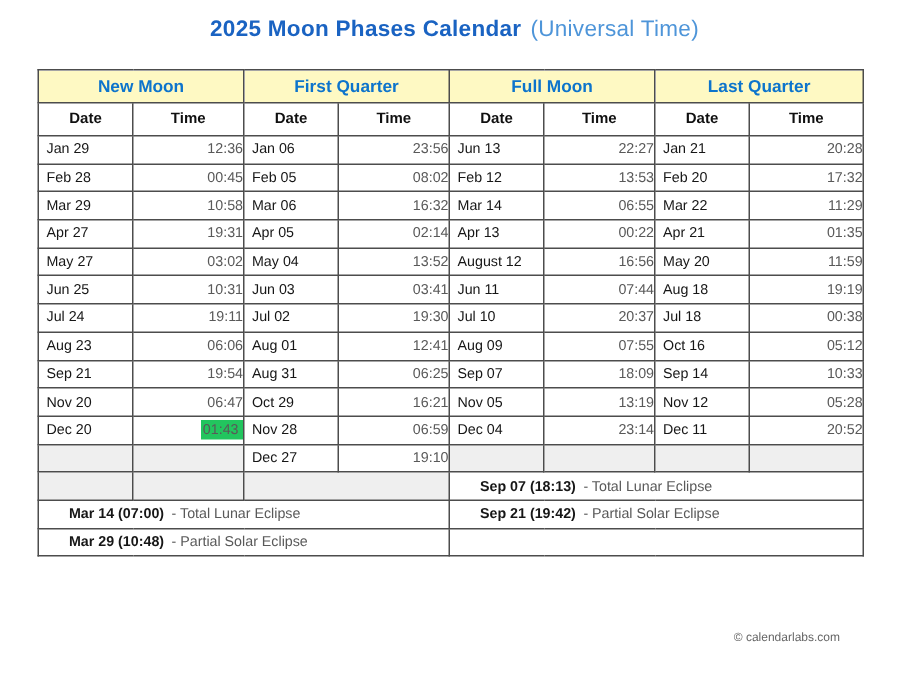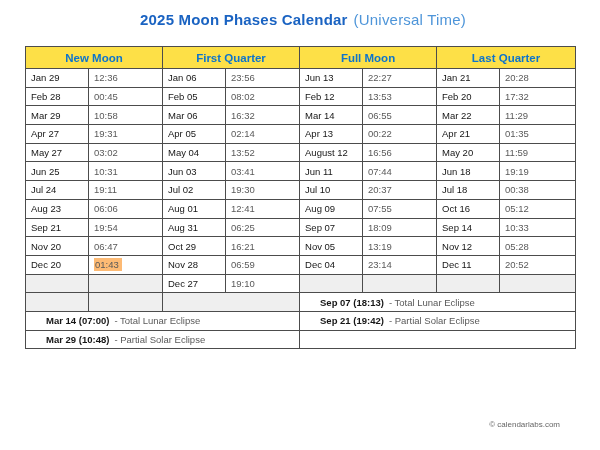--- a/index.html
+++ b/index.html
@@ -3,29 +3,29 @@
 <meta charset="utf-8">
 <style>
   html,body{margin:0;padding:0;}
   body{width:600px;height:450px;background:#ffffff;position:relative;
        font-family:"Liberation Sans", sans-serif;overflow:hidden;}
   .title{position:absolute;top:11px;left:3px;width:600px;text-align:center;font-size:15px;letter-spacing:.2px;}
   .title .main{font-weight:bold;color:#1a63c2;}
   .title .suffix{color:#4e95d9;margin-left:6px;font-weight:500;}
   table.moon{position:absolute;left:25px;top:46px;width:550px;border-collapse:collapse;table-layout:fixed;}
   .moon th,.moon td{border:1px solid #4c4c4c;padding:0;overflow:hidden;white-space:nowrap;vertical-align:middle;}
-  th.section{color:#0d74cc;font-size:11.5px;font-weight:bold;height:21px;text-align:center;background:#fde047;}
+  th.section{color:#0d74cc;font-size:11.5px;font-weight:bold;height:21px;text-align:center;background:#fef9c3;}
   th.sub{font-size:10px;font-weight:bold;height:21px;text-align:center;color:#101010;background:#fff;}
   .moon td{height:17.7px;font-size:9.5px;background:#fff;}
   td.d{font-weight:normal;padding-left:5px;color:#161616;}
-  td.t{color:#595959;padding-left:5px;}
+  td.t{color:#595959;padding-left:5px;text-align:right;}
   td.g{background:#efefef;}
   td.ec{padding-left:20px;color:#161616;font-weight:bold;font-size:9.5px;}
   .ev{color:#595959;margin-left:5px;font-weight:normal;}
-  .hl{background:#fdba74;padding:1px 3px 1px 1px;}
+  .hl{background:#22c55e;padding:1px 3px 1px 1px;}
   .footer{position:absolute;top:420px;right:40px;font-size:8px;color:#666;}
 </style>
 </head>
 <body>
 
 <div class="title">
   <span class="main">2025 Moon Phases Calendar</span><span class="suffix">(Universal Time)</span>
 </div>
 
 <table class="moon">
@@ -38,20 +38,30 @@
       <col style="width:74px">
     <col style="width:63px">
       <col style="width:76px">
   </colgroup>
   <tbody>
       <tr>
     <th class="section" colspan="2">New Moon</th>
     <th class="section" colspan="2">First Quarter</th>
     <th class="section" colspan="2">Full Moon</th>
     <th class="section" colspan="2">Last Quarter</th>
+  </tr>
+  <tr>
+    <th class="sub">Date</th>
+    <th class="sub">Time</th>
+    <th class="sub">Date</th>
+    <th class="sub">Time</th>
+    <th class="sub">Date</th>
+    <th class="sub">Time</th>
+    <th class="sub">Date</th>
+    <th class="sub">Time</th>
   </tr>
   <tr>
     <td class="d">Jan 29</td>
     <td class="t">12:36</td>
     <td class="d">Jan 06</td>
     <td class="t">23:56</td>
     <td class="d">Jun 13</td>
     <td class="t">22:27</td>
     <td class="d">Jan 21</td>
     <td class="t">20:28</td>
@@ -96,21 +106,21 @@
     <td class="d">May 20</td>
     <td class="t">11:59</td>
   </tr>
   <tr>
     <td class="d">Jun 25</td>
     <td class="t">10:31</td>
     <td class="d">Jun 03</td>
     <td class="t">03:41</td>
     <td class="d">Jun 11</td>
     <td class="t">07:44</td>
-    <td class="d">Jun 18</td>
+    <td class="d">Aug 18</td>
     <td class="t">19:19</td>
   </tr>
   <tr>
     <td class="d">Jul 24</td>
     <td class="t">19:11</td>
     <td class="d">Jul 02</td>
     <td class="t">19:30</td>
     <td class="d">Jul 10</td>
     <td class="t">20:37</td>
     <td class="d">Jul 18</td>

